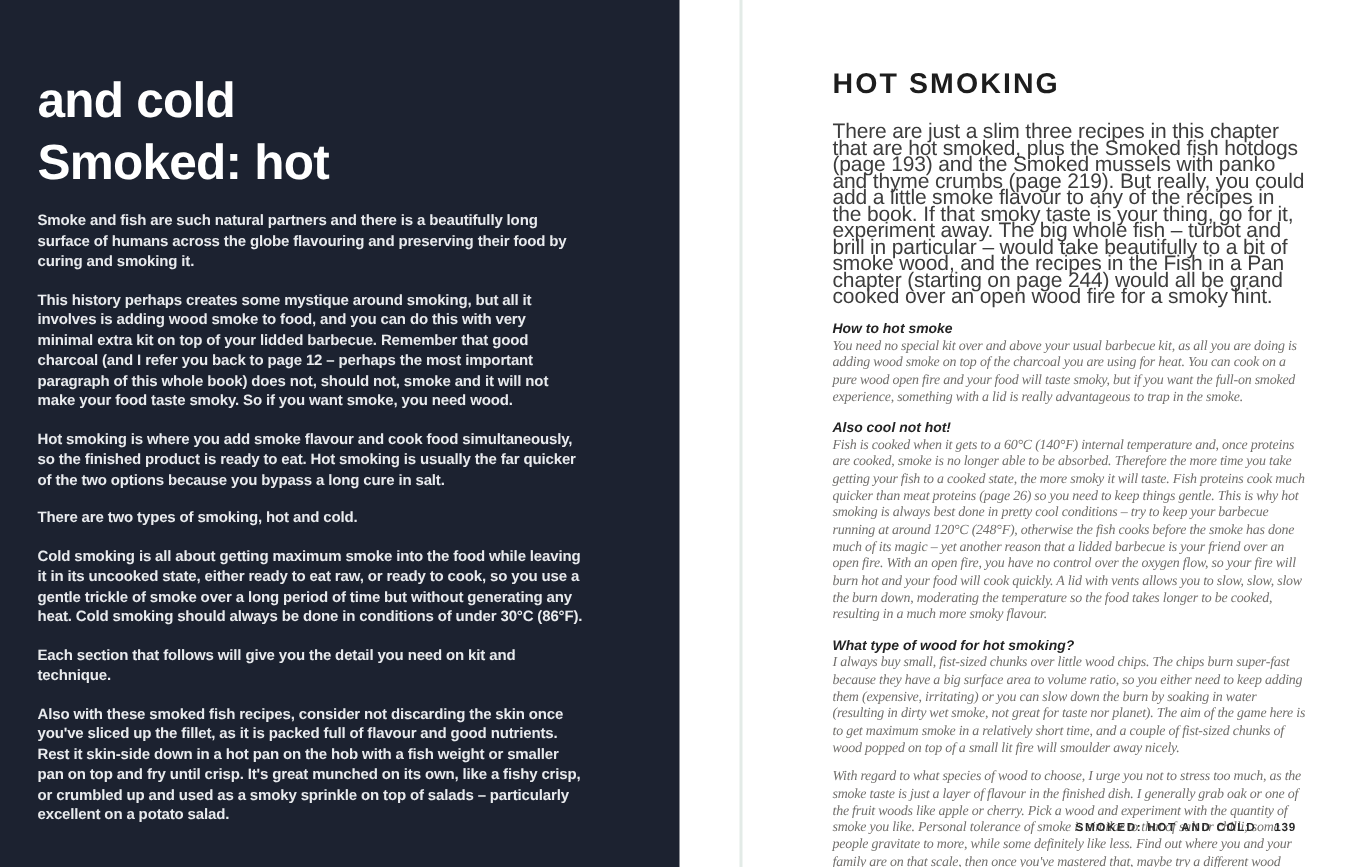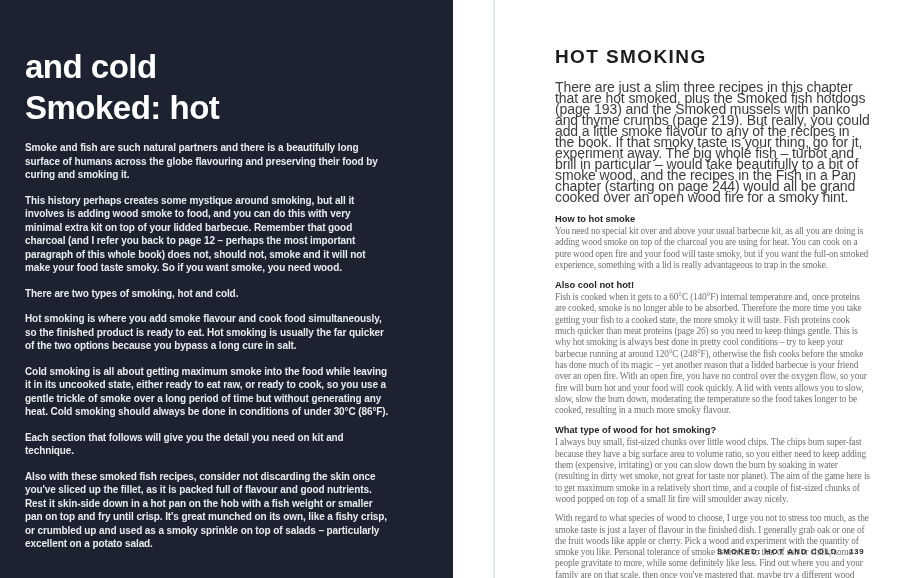--- a/index.html
+++ b/index.html
@@ -58,21 +58,21 @@
     color: #1d1d1d;
     margin-bottom: 14px;
   }
   .intro-paragraph {
     font-size: 14px;
     line-height: 11px;
     letter-spacing: -0.1px;
     color: #3d3d3d;
     margin-bottom: 11px;
   }
-  .section { margin-bottom: 9px; }
+  .section { margin-bottom: 9px; font-style: italic; }
   .section-subhead {
     font-size: 9.3px;
     font-weight: bold;
     color: #242424;
     margin-bottom: 2px;
   }
   .section p {
     font-family: "Liberation Serif", serif;
     font-size: 9.3px;
     line-height: 11.3px;
@@ -105,22 +105,22 @@
 <body>
 
 <div class="page-left">
   <h1 class="chapter-title">
     <span>and cold</span>
     <span>Smoked: hot</span>
   </h1>
   <div class="left-body">
     <p>Smoke and fish are such natural partners and there is a beautifully long surface of humans across the globe flavouring and preserving their food by curing and smoking it.</p>
     <p>This history perhaps creates some mystique around smoking, but all it involves is adding wood smoke to food, and you can do this with very minimal extra kit on top of your lidded barbecue. Remember that good charcoal (and I refer you back to page 12 – perhaps the most important paragraph of this whole book) does not, should not, smoke and it will not make your food taste smoky. So if you want smoke, you need wood.</p>
+    <p>Hot smoking is where you add smoke flavour and cook food simultaneously, so the finished product is ready to eat. Hot smoking is usually the far quicker of the two options because you bypass a long cure in salt.</p>
     <p>There are two types of smoking, hot and cold.</p>
-    <p>Hot smoking is where you add smoke flavour and cook food simultaneously, so the finished product is ready to eat. Hot smoking is usually the far quicker of the two options because you bypass a long cure in salt.</p>
     <p>Cold smoking is all about getting maximum smoke into the food while leaving it in its uncooked state, either ready to eat raw, or ready to cook, so you use a gentle trickle of smoke over a long period of time but without generating any heat. Cold smoking should always be done in conditions of under 30°C (86°F).</p>
     <p>Each section that follows will give you the detail you need on kit and technique.</p>
     <p>Also with these smoked fish recipes, consider not discarding the skin once you've sliced up the fillet, as it is packed full of flavour and good nutrients. Rest it skin-side down in a hot pan on the hob with a fish weight or smaller pan on top and fry until crisp. It's great munched on its own, like a fishy crisp, or crumbled up and used as a smoky sprinkle on top of salads – particularly excellent on a potato salad.</p>
   </div>
 </div>
 
 <div class="page-right">
   <div class="right-column">
     <h2 class="main-heading">HOT SMOKING</h2>
 

